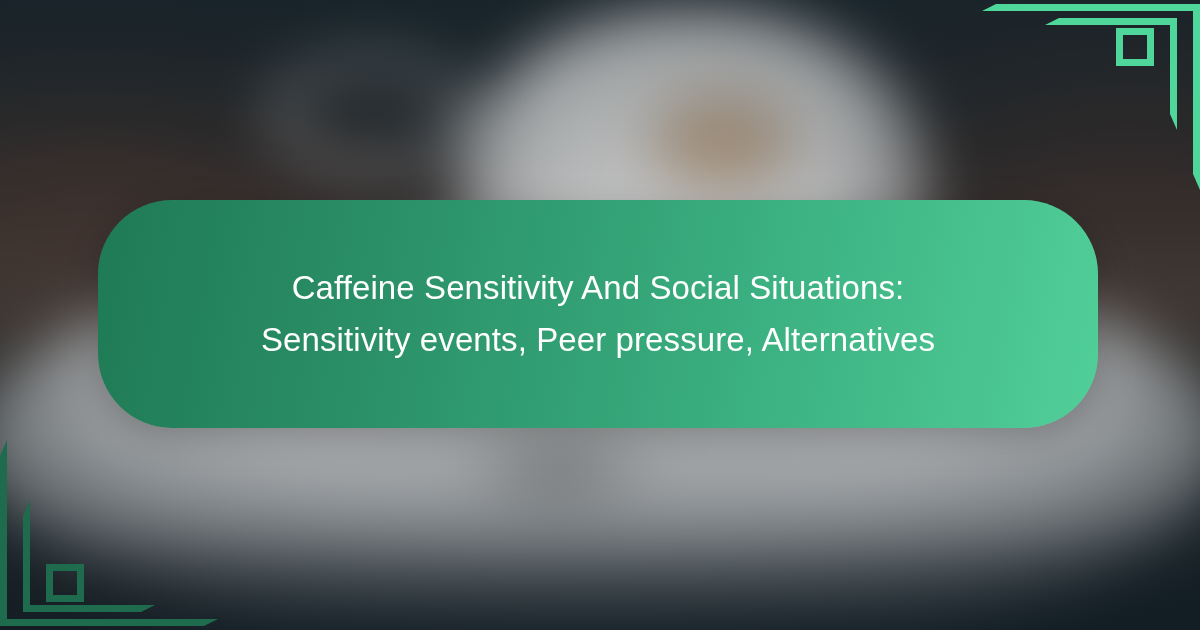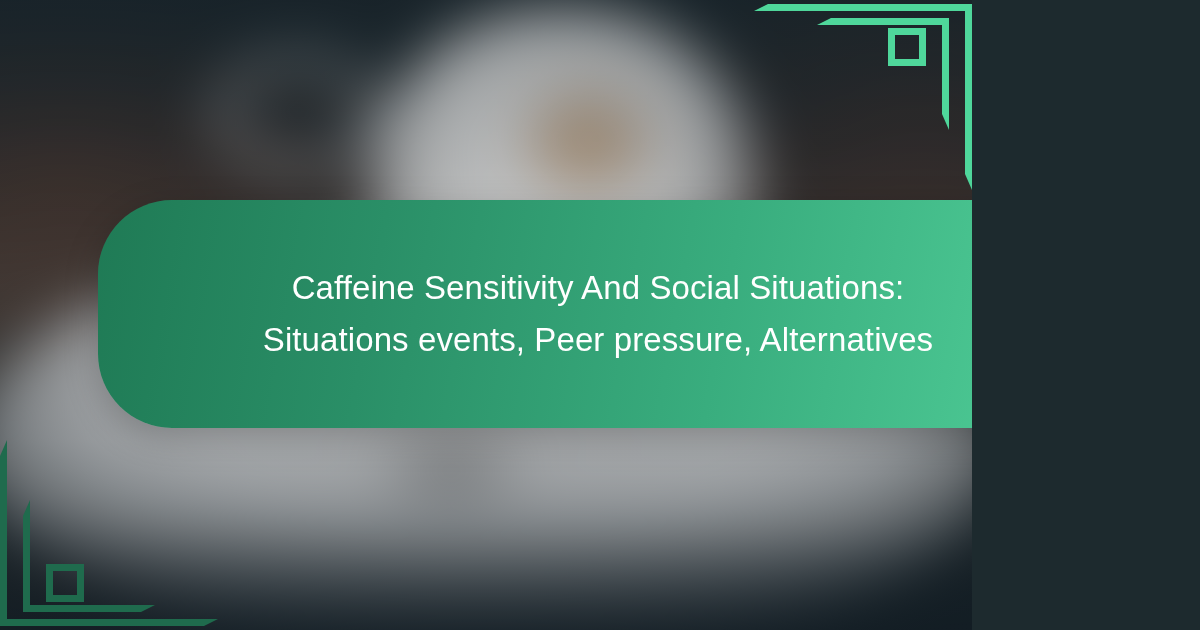--- a/index.html
+++ b/index.html
@@ -6,21 +6,21 @@
 
   html, body {
     width:1200px; height:630px;
     overflow:hidden;
     background:#1d2a2e;
     font-family:"Liberation Sans", sans-serif;
   }
 
   #stage {
     position:relative;
-    width:972px; height:630px;
+    width:1200px; height:630px;
     overflow:hidden;
     background:#1d2a2e;
   }
 
   
   .bg-photo {
     position:absolute;
     inset:-60px;
     filter: blur(26px) saturate(0.85);
     transform: scale(1.08);
@@ -235,17 +235,17 @@
     <div class="bar taper-bt" style="left:0px; bottom:4px; width:7px; height:186px;"></div>
 
     <div class="bar taper-bt" style="left:23px; bottom:18px; width:7px; height:112px;"></div>
 
     <div class="sq" style="left:46px; bottom:28px; width:38px; height:38px;"></div>
   </div>
 
   <div class="card">
     <div class="card-title">
       <span class="ln">Caffeine Sensitivity And Social Situations:</span>
-      <span class="ln">Situations events, Peer pressure, Alternatives</span>
+      <span class="ln">Sensitivity events, Peer pressure, Alternatives</span>
     </div>
   </div>
 
 </div>
 
 </body></html>

